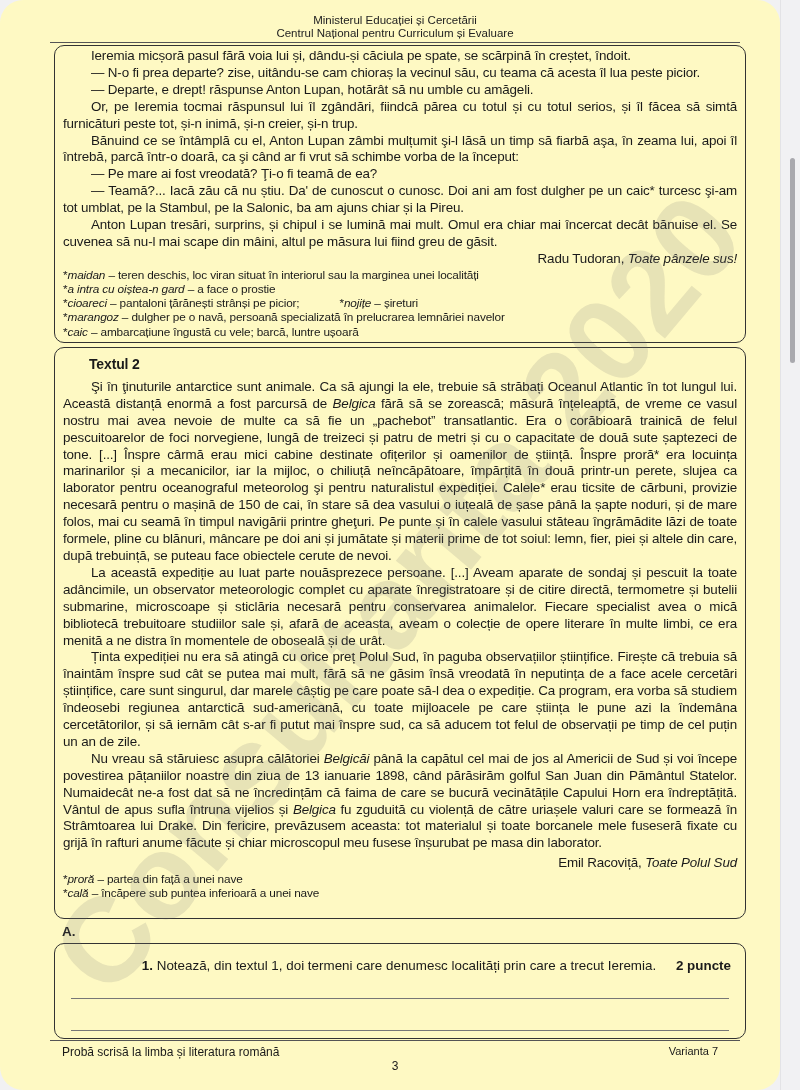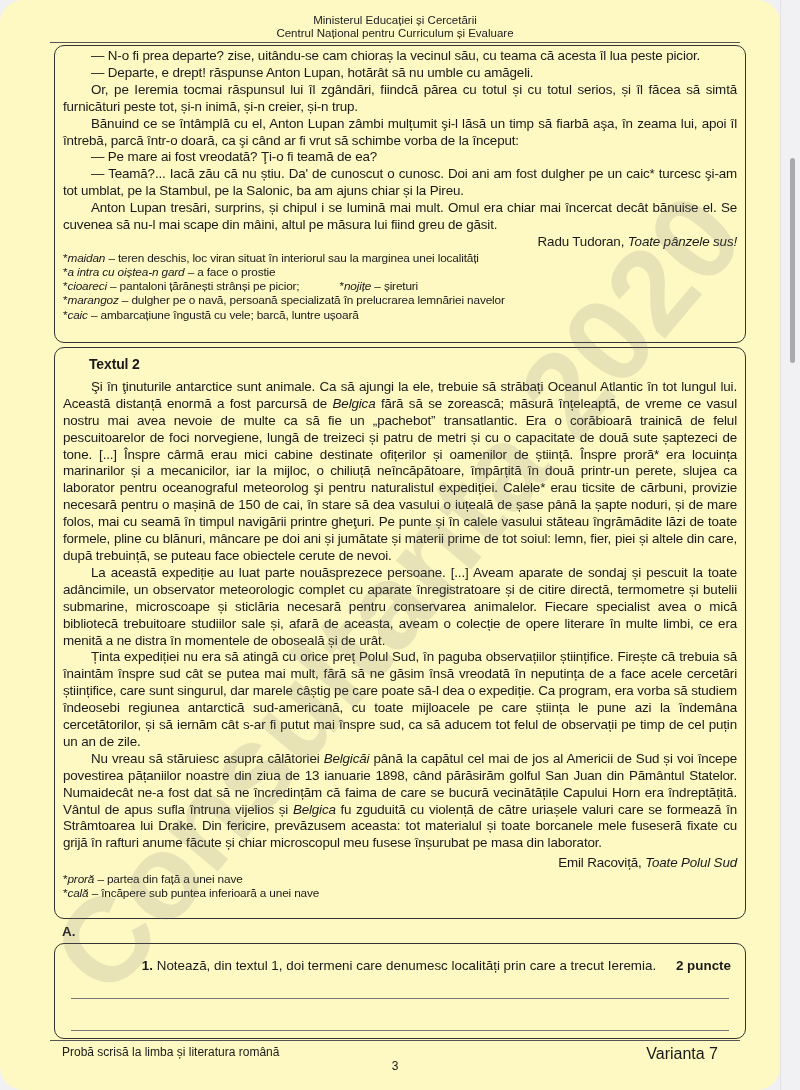--- a/index.html
+++ b/index.html
@@ -29,21 +29,21 @@
   .ind { text-indent:28px; }
   .right { text-align:right; }
   .fn { font-size:11.8px; line-height:14.2px; text-align:left; }
   .title2 { font-weight:bold; font-size:14px; }
   .secA { position:absolute; left:62px; top:924px; font-weight:bold; font-size:13.5px; }
   .q { position:absolute; left:8px; right:10px; top:14px; font-size:13.4px; }
   .q .pts { position:absolute; right:4px; top:0; font-weight:bold; }
   .line { position:absolute; left:16px; right:16px; border-top:1px solid #777; }
   .footer-rule { position:absolute; left:50px; width:690px; top:1040px; border-top:1.5px solid #555; }
   .footer-l { position:absolute; left:62px; top:1045px; font-size:12px; }
-  .footer-r { position:absolute; right:62px; top:1045px; font-size:16px; }
+  .footer-r { position:absolute; right:62px; top:1045px; font-size:11px; }
   .pgnum { position:absolute; left:0; width:790px; text-align:center; top:1059px; font-size:12px; }
   .scroll-track { position:absolute; left:780px; top:0; width:20px; height:1090px; background:#f1f1f3; border-left:1px solid #e3e3e6; }
   .scroll-thumb { position:absolute; left:790px; top:158px; width:5px; height:205px; background:#a9a9ae; border-radius:3px; }
   .wm {
     position:absolute; font-family:"Liberation Sans", sans-serif; font-weight:bold; color:rgba(120,120,120,0.17);
     transform:rotate(-50deg); transform-origin:left bottom; white-space:nowrap; pointer-events:none;
   }
 </style>
 </head>
 <body>
@@ -51,20 +51,21 @@
 <div class="page">
 
   <div class="header">
     <div>Ministerul Educației și Cercetării</div>
     <div>Centrul Național pentru Curriculum și Evaluare</div>
   </div>
   <div class="header-rule"></div>
 
   <div class="box box1">
     <div class="txt" style="top:2px;">
+      <p class="ind">Ieremia micșoră pasul fără voia lui și, dându-și căciula pe spate, se scărpină în creștet, îndoit.</p>
       <p class="ind">— N-o fi prea departe? zise, uitându-se cam chioraș la vecinul său, cu teama că acesta îl lua peste picior.</p>
       <p class="ind">— Departe, e drept! răspunse Anton Lupan, hotărât să nu umble cu amăgeli.</p>
       <p class="ind">Or, pe Ieremia tocmai răspunsul lui îl zgândări, fiindcă părea cu totul și cu totul serios, și îl făcea să simtă furnicături peste tot, și-n inimă, și-n creier, și-n trup.</p>
       <p class="ind">Bănuind ce se întâmplă cu el, Anton Lupan zâmbi mulțumit şi-l lăsă un timp să fiarbă aşa, în zeama lui, apoi îl întrebă, parcă într-o doară, ca şi când ar fi vrut să schimbe vorba de la început:</p>
       <p class="ind">— Pe mare ai fost vreodată? Ţi-o fi teamă de ea?</p>
       <p class="ind">— Teamă?... Iacă zău că nu știu. Da' de cunoscut o cunosc. Doi ani am fost dulgher pe un caic* turcesc şi-am tot umblat, pe la Stambul, pe la Salonic, ba am ajuns chiar și la Pireu.</p>
       <p class="ind">Anton Lupan tresări, surprins, și chipul i se lumină mai mult. Omul era chiar mai încercat decât bănuise el. Se cuvenea să nu-l mai scape din mâini, altul pe măsura lui fiind greu de găsit.</p>
       <p class="right">
         <span>Radu Tudoran, </span><i>Toate pânzele sus!</i>
       </p>

